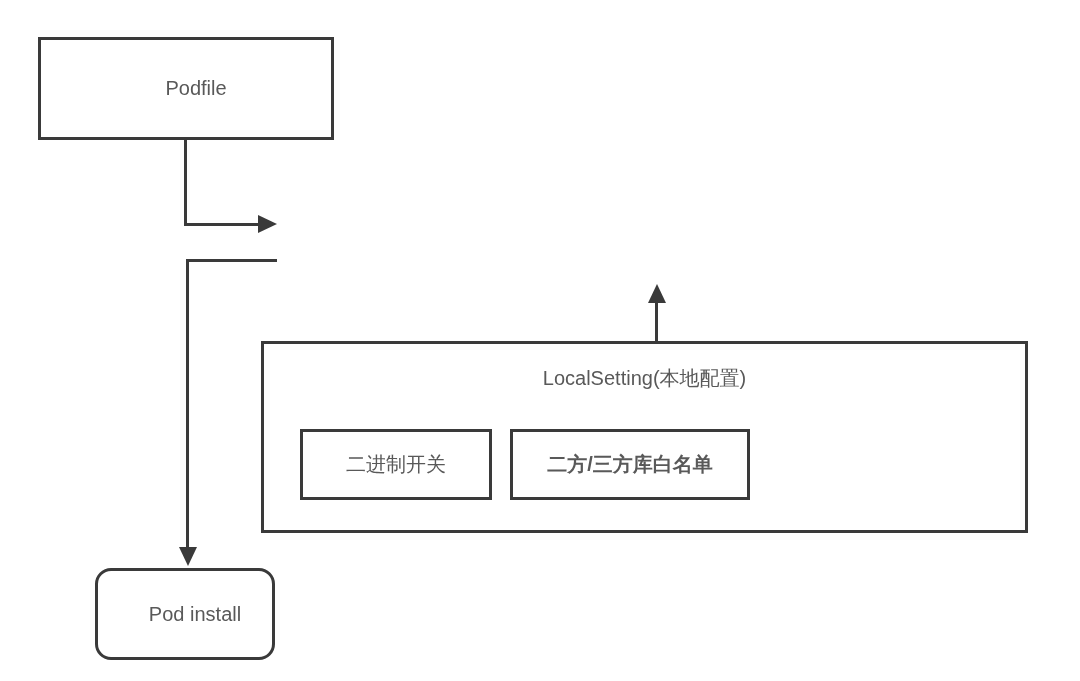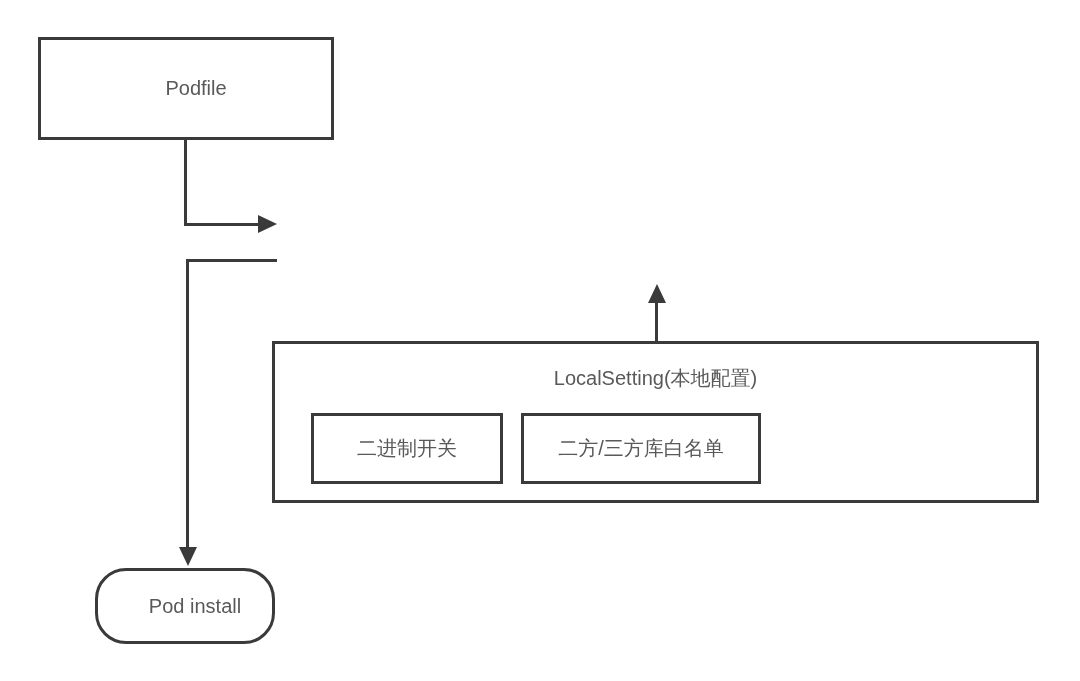--- a/index.html
+++ b/index.html
@@ -30,45 +30,46 @@
     align-items: center;
     justify-content: center;
     text-align: center;
     padding-left: 20px;
   }
   .node--podfile   { left: 38px;  top: 37px;  width: 296px; height: 103px; }
   .node--plugin    { left: 277px; top: 167px; width: 757px; height: 117px;
                      flex-direction: column; justify-content: center; gap: 27px; }
   .node--plugin .plugin-title { line-height: 24px; }
   .node--plugin .plugin-desc  { line-height: 24px; white-space: nowrap; }
-  .node--localsetting { left: 272px; top: 341px; width: 767px; height: 162px;
+  .node--localsetting { left: 261px; top: 341px; width: 767px; height: 192px;
                         display: block; }
   .ls-title {
     position: absolute;
     left: 0; top: 22px; width: 100%;
     text-align: center;
     font-size: 20px;
     line-height: 24px;
   }
   .subnode {
     position: absolute;
     border: 3px solid var(--stroke);
     background: var(--bg);
     display: flex;
     align-items: center;
     justify-content: center;
     font-size: 20px;
     text-align: center;
+    margin-top: 16px;
   }
   .subnode--switch    { left: 36px;  top: 69px; width: 192px; height: 71px; }
-  .subnode--whitelist { left: 246px; top: 69px; width: 240px; height: 71px; }
+  .subnode--whitelist { left: 246px; top: 69px; width: 240px; height: 71px; font-weight: bold; }
   .subnode--business  { left: 510px; top: 69px; width: 190px; height: 71px; }
   .node--podinstall {
-    left: 95px; top: 568px; width: 180px; height: 76px;
-    border-radius: 31px;
+    left: 95px; top: 568px; width: 180px; height: 92px;
+    border-radius: 16px;
   }
   
   .edge {
     position: absolute;
     background: var(--stroke);
   }
   .edge--pf-v   { left: 184px; top: 140px; width: 3px;  height: 86px; }
   .edge--pf-h   { left: 184px; top: 223px; width: 76px; height: 3px;  }
   .edge--pi-h   { left: 186px; top: 259px; width: 91px; height: 3px;  }
   .edge--pi-v   { left: 186px; top: 259px; width: 3px;  height: 289px; }

